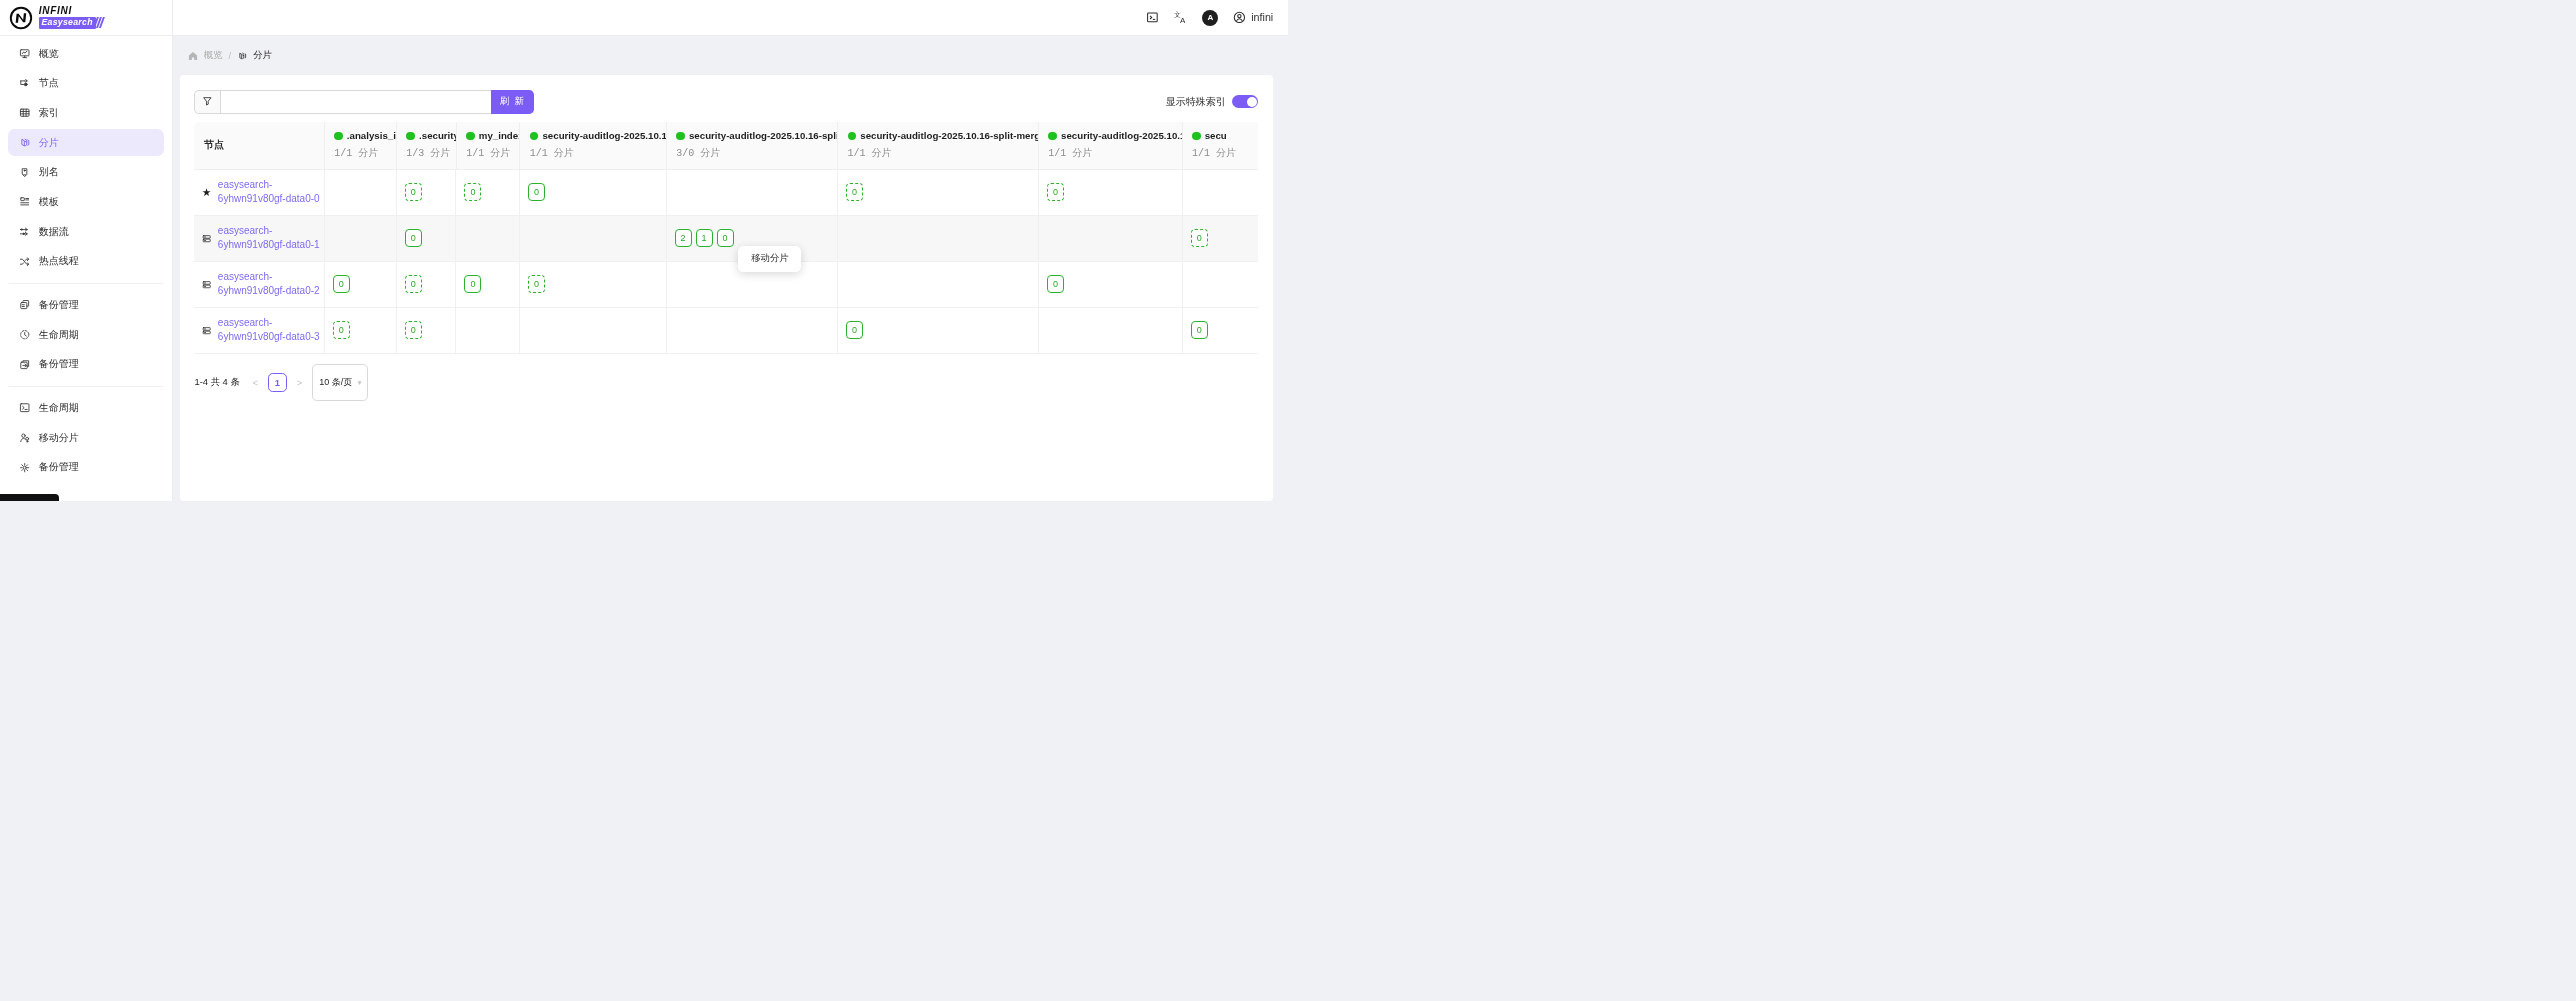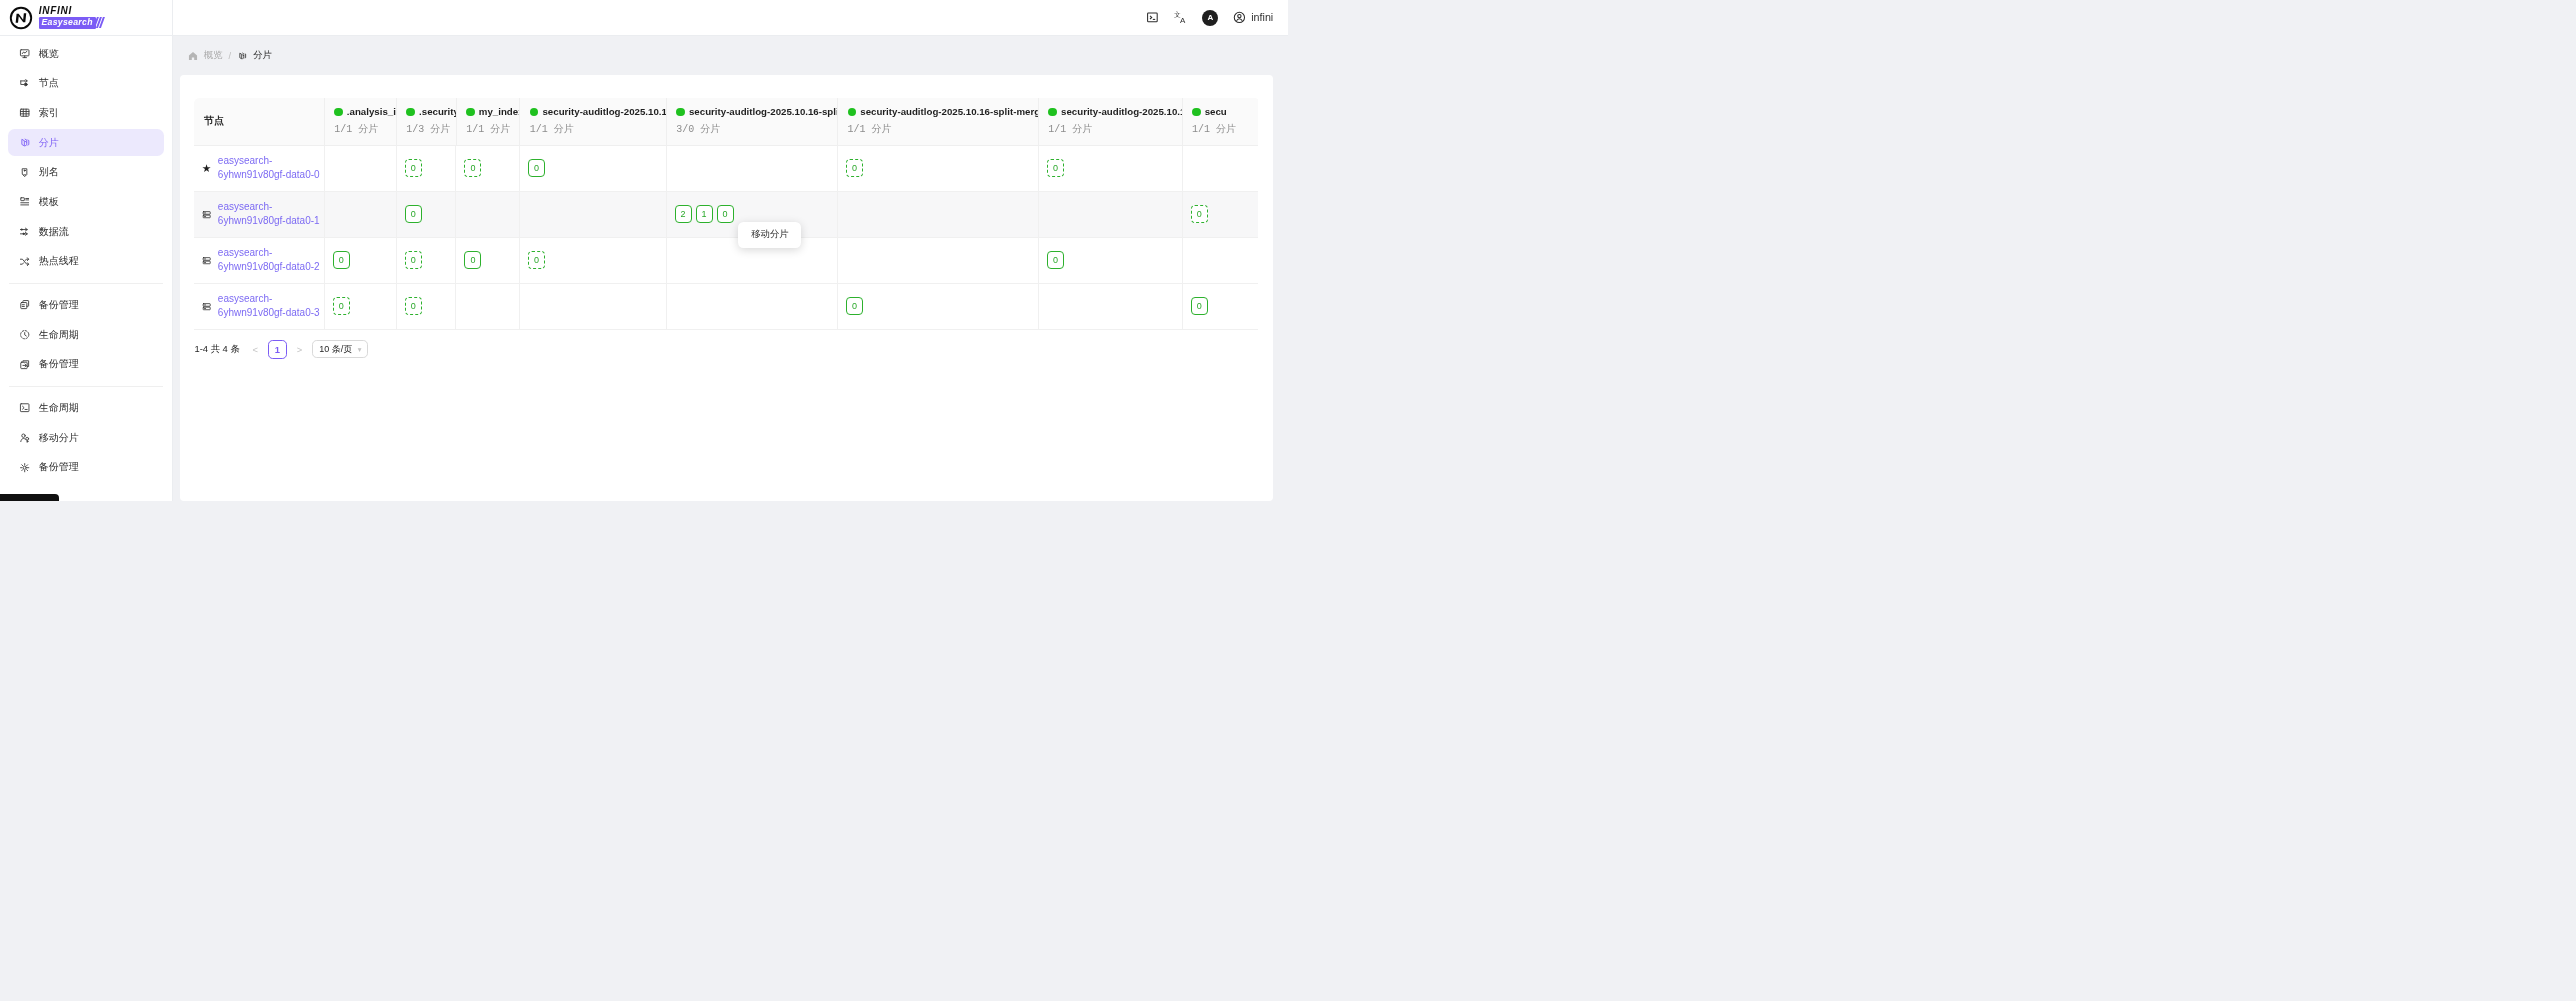--- a/index.html
+++ b/index.html
@@ -96,21 +96,21 @@
   .shard-tooltip { position:absolute; left:544px; top:124px; width:63px; height:26px; background:#fff; border-radius:5.4px;
                    box-shadow:0 2px 9.4px rgba(0,0,0,.16); display:flex; align-items:center; justify-content:center;
                    font-size:9.4px; color:#2b2b2b; z-index:10; }
 
   
   .pagination { display:flex; align-items:center; gap:6px; margin-top:10px; padding-right:1.3px; }
   .pg-total { font-size:9.4px; color:#262626; margin-right:2.7px; }
   .pg-arrow { color:#c3c3c3; font-size:9.4px; width:13.4px; text-align:center; cursor:default; }
   .pg-page { width:19px; height:19px; border:1px solid #7b5cf5; border-radius:4.7px; color:#7b5cf5; font-size:9.4px;
              font-weight:600; display:flex; align-items:center; justify-content:center; cursor:pointer; }
-  .pg-size { height:18px; border:0.7px solid #d9d9d9; border-radius:4.7px; background:#fff; display:flex; align-items:center;
+  .pg-size { height:37px; border:0.7px solid #d9d9d9; border-radius:4.7px; background:#fff; display:flex; align-items:center;
              gap:5.4px; padding:0 6px; font-size:9px; color:#262626; cursor:pointer; }
   .pg-size .chev { color:#c3c3c3; font-size:7.4px; }
 </style>
 </head>
 <body>
 
 <div class="page">
 
   <div class="topbar">
     <div class="logo-area">
@@ -310,20 +310,37 @@
       <span class="bc-sep">/</span>
       <svg class="bc-icon" viewBox="0 0 16 16" fill="none" stroke="currentColor" stroke-width="1.3">
           <path d="M4.5 3.5l3 1.8v7.2l-3-1.8z"></path>
           <path d="M8.5 3l2.4 1.5M8.5 6l2.4 1.5M8.5 12.5l2.4-1.5V5.2"></path>
           <path d="M12.5 4.2l1.3.8v5.6l-1.3.8"></path>
         </svg>
       <span class="bc-current">分片</span>
     </div>
 
     <div class="card">
+      <div class="toolbar">
+        <div class="filter-group">
+          <span class="filter-addon">
+            <svg viewBox="0 0 16 16" fill="none" stroke="currentColor" stroke-width="1.3">
+                <path d="M2.5 2.5h11L9.3 7.8v4.4l-2.6 1.3V7.8z"></path>
+              </svg>
+          </span>
+          <input class="filter-input" type="text" value="" style="">
+          <button class="refresh-btn">刷 新</button>
+        </div>
+        <div class="toolbar-right">
+          <span class="toggle-label">显示特殊索引</span>
+          <span class="switch">
+              <span class="knob"></span>
+            </span>
+        </div>
+      </div>
 
 
       <div class="table-wrap">
         <div class="stable" id="shards-table">
             <div class="thead">
               <div class="th th-node" style="width: 136px;">
                 <span class="t">节点</span>
               </div>
               <div class="th" style="width: 75px;">
                 <span class="idx-name">

